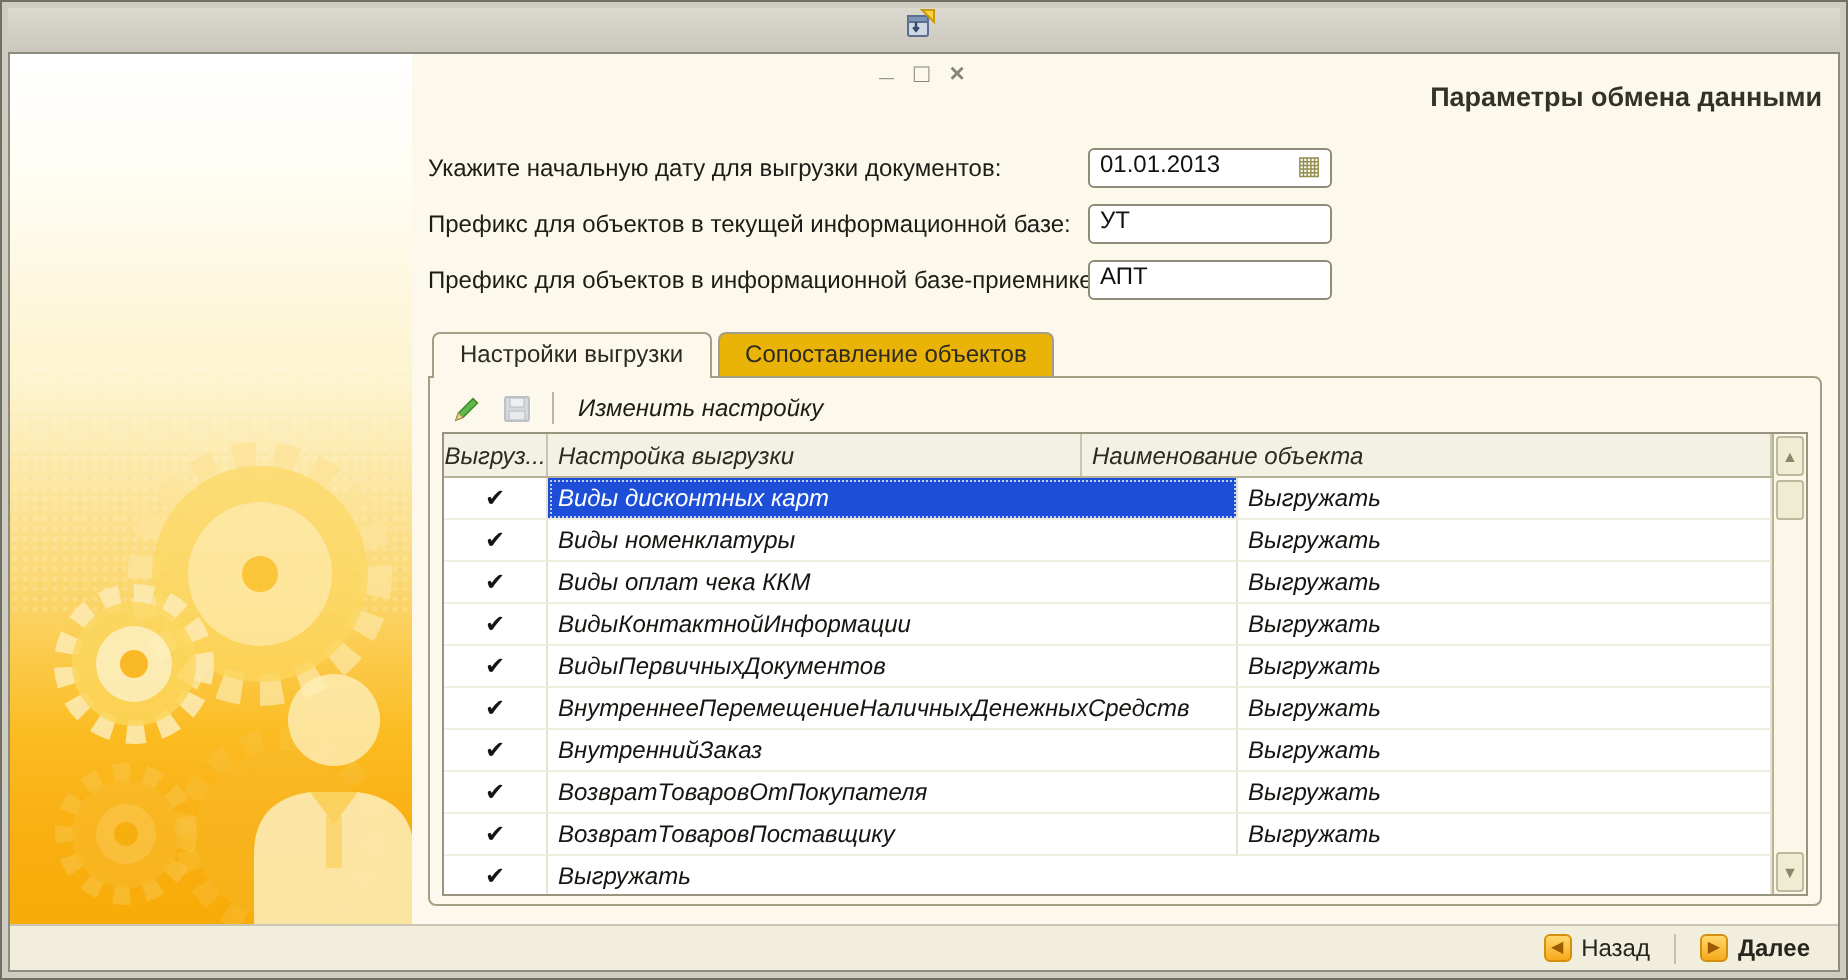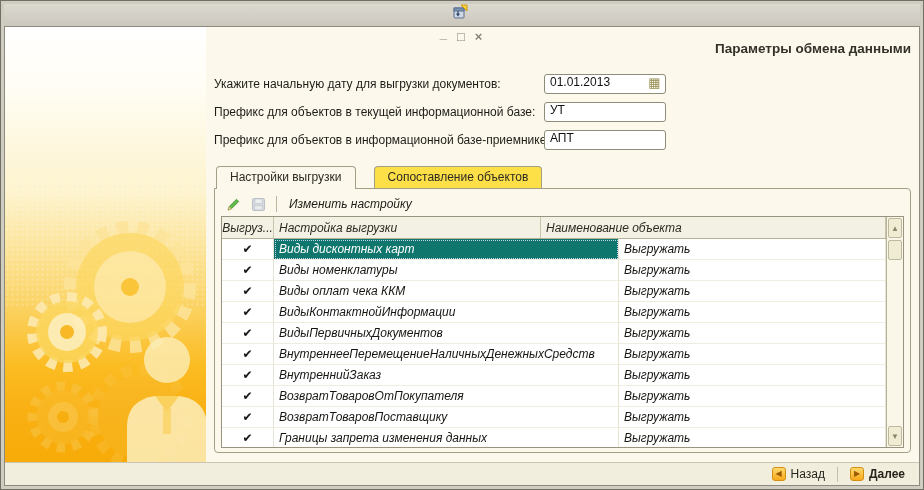--- a/index.html
+++ b/index.html
@@ -42,23 +42,23 @@
   .frow { display:flex; align-items:center; height:28px; }
   .flabel { width:330px; font-size:12px; color:#1d1c18; white-space:nowrap; }
   .ffield { width:122px; height:20px; border:1px solid #8f8c78; border-radius:3px;
             background:#ffffff; display:flex; align-items:center; padding:0 3px 4px 5px;
             font-size:12px; color:#111; }
   .ffield .val { flex:1 1 auto; }
   .cal-btn { flex:0 0 auto; width:15px; text-align:center; color:#968e4e; font-size:13px;
              line-height:13px; cursor:default; }
 
   
-  .tabstrip { display:flex; gap:18px; margin-top:12px; padding-left:2px; position:relative; z-index:2; }
+  .tabstrip { display:flex; gap:3px; margin-top:12px; padding-left:2px; position:relative; z-index:2; }
   .tab { font-size:12px; color:#2c2a22; padding:3px 13px 4px; border:1px solid #a39f86;
-         border-bottom:none; border-radius:4px 4px 0 0; background:#fde047; cursor:default; }
+         border-bottom:none; border-radius:4px 4px 0 0; background:#eab308; cursor:default; }
   .tab.active { background:#fcf9ec; margin-bottom:-1px; padding-bottom:5px; }
 
   .tabpage { flex:1 1 auto; border:1px solid #a39f86; border-radius:0 4px 4px 4px;
              background:#fcf9ec; padding:3px 6px 6px 6px; margin-bottom:9px;
              display:flex; flex-direction:column; min-height:0;font-style:italic; }
 
   
   .toolbar { height:24px; display:flex; align-items:center; gap:5px; padding:0 2px; flex:0 0 auto; }
   .tool-btn { width:20px; height:20px; display:flex; align-items:center; justify-content:center; border-radius:3px; }
   .tool-sep { width:1px; height:16px; background:#bcb89e; margin:0 3px; }
@@ -72,21 +72,21 @@
   .thead .cell { display:flex; align-items:center; padding:0 5px; border-right:1px solid #c9c6ae;
                  overflow:hidden; white-space:nowrap; }
   .tbody { flex:1 1 auto; overflow:hidden; }
   .trow { display:flex; height:21px; background:#ffffff; }
   .trow .cell { display:flex; align-items:center; padding:0 5px; font-size:12px; color:#161511;
                 border-right:1px solid #e6e3d3; border-bottom:1px solid #efedde;
                 overflow:hidden; white-space:nowrap; }
   .c1 { width:52px; flex:0 0 auto; justify-content:center; }
   .c2 { width:345px; flex:0 0 auto; }
   .c3 { flex:1 1 auto; }
-  .cell.sel { background:#0f766e; color:#ffffff; outline:1px dotted #c3d0f0; outline-offset:-2px; }
+  .cell.sel { background:#1d4ed8; color:#ffffff; outline:1px dotted #c3d0f0; outline-offset:-2px; }
 
   
   .vscroll { width:17px; flex:0 0 auto; border-left:1px solid #b7b399; background:#faf7e8;
              display:flex; flex-direction:column; }
   .sb-btn, .sb-thumb { height:20px; margin:1px; background:#f0ecd4; border:1px solid #bdb99e;
              border-radius:2px; display:flex; align-items:center; justify-content:center;
              color:#8a8668; font-size:8px; flex:0 0 auto; }
   .sb-track { flex:1 1 auto; }
 
   
@@ -263,21 +263,20 @@
                     <div class="cell c2">ВозвратТоваровОтПокупателя</div>
                     <div class="cell c3">Выгружать</div>
                   </div>
                   <div class="trow">
                     <div class="cell c1">✔</div>
                     <div class="cell c2">ВозвратТоваровПоставщику</div>
                     <div class="cell c3">Выгружать</div>
                   </div>
                   <div class="trow">
                     <div class="cell c1">✔</div>
-                    <div class="cell c2">Границы запрета изменения данных</div>
                     <div class="cell c3">Выгружать</div>
                   </div>
                 </div>
             </div>
             <div class="vscroll">
               <div class="sb-btn">▲</div>
               <div class="sb-thumb"></div>
               <div class="sb-track"></div>
               <div class="sb-btn">▼</div>
             </div>

